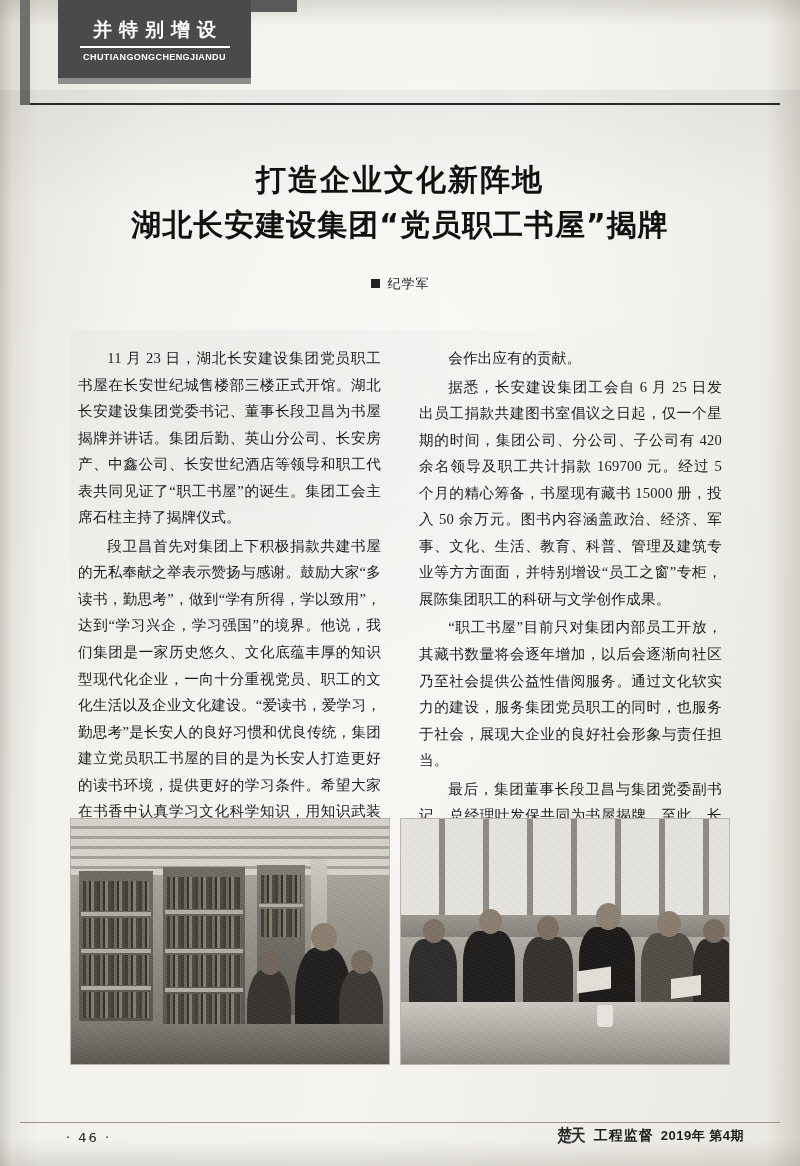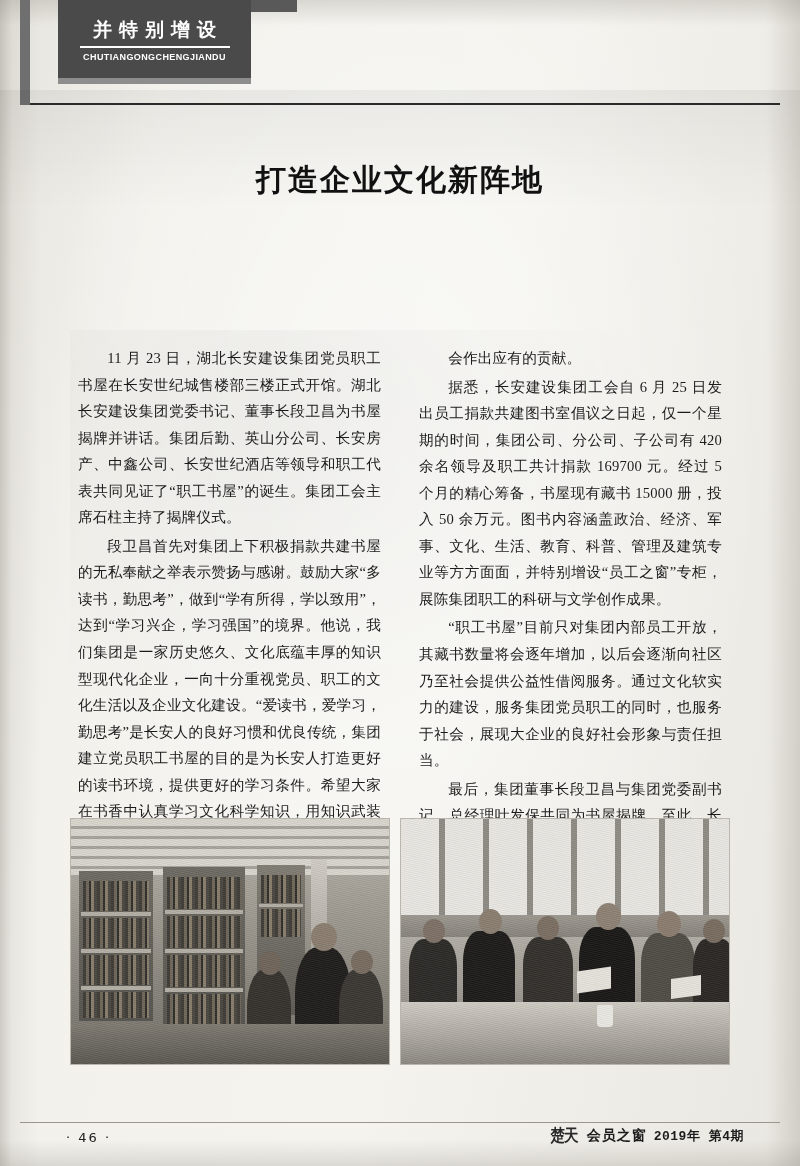--- a/index.html
+++ b/index.html
@@ -319,21 +319,21 @@
     letter-spacing: -1px;
   }
   .footer-journal {
     font-family: "DejaVu Sans", sans-serif;
     font-size: 14px;
     font-weight: bold;
     color: #1c1c1c;
     letter-spacing: 1px;
   }
   .footer-issue {
-    font-family: Liberation Mono, monospace;
+    font-family: Liberation Sans, sans-serif;
     font-size: 13px;
     font-weight: bold;
     color: #1c1c1c;
     letter-spacing: 0.5px;
   }
 
   
   .smudge {
     position: absolute;
     pointer-events: none;
@@ -354,20 +354,24 @@
   <div class="masthead">
     <div class="masthead-cn">并特别增设</div>
     <div class="masthead-rule"></div>
     <div class="masthead-en">CHUTIANGONGCHENGJIANDU</div>
   </div>
   <div class="mast-bar-under"></div>
   <div class="top-rule"></div>
 
   <div class="title-block">
     <div class="title-line1">打造企业文化新阵地</div>
+    <div class="title-line2">湖北长安建设集团“党员职工书屋”揭牌</div>
+    <div class="byline">
+      <span class="sq"></span><span>纪学军</span>
+    </div>
   </div>
 
   <div class="columns">
     <div class="col">
       <p>11 月 23 日，湖北长安建设集团党员职工书屋在长安世纪城售楼部三楼正式开馆。湖北长安建设集团党委书记、董事长段卫昌为书屋揭牌并讲话。集团后勤、英山分公司、长安房产、中鑫公司、长安世纪酒店等领导和职工代表共同见证了“职工书屋”的诞生。集团工会主席石柱主持了揭牌仪式。</p>
       <p>段卫昌首先对集团上下积极捐款共建书屋的无私奉献之举表示赞扬与感谢。鼓励大家“多读书，勤思考”，做到“学有所得，学以致用”，达到“学习兴企，学习强国”的境界。他说，我们集团是一家历史悠久、文化底蕴丰厚的知识型现代化企业，一向十分重视党员、职工的文化生活以及企业文化建设。“爱读书，爱学习，勤思考”是长安人的良好习惯和优良传统，集团建立党员职工书屋的目的是为长安人打造更好的读书环境，提供更好的学习条件。希望大家在书香中认真学习文化科学知识，用知识武装自己，用知识创造财富，用知识实现个人的人生价值，用知识兴企强国，用知识为社</p>
     </div>
     <div class="col">
       <p>会作出应有的贡献。</p>
       <p>据悉，长安建设集团工会自 6 月 25 日发出员工捐款共建图书室倡议之日起，仅一个星期的时间，集团公司、分公司、子公司有 420 余名领导及职工共计捐款 169700 元。经过 5 个月的精心筹备，书屋现有藏书 15000 册，投入 50 余万元。图书内容涵盖政治、经济、军事、文化、生活、教育、科普、管理及建筑专业等方方面面，并特别增设“员工之窗”专柜，展陈集团职工的科研与文学创作成果。</p>
@@ -447,19 +451,19 @@
       <div class="cup" style="left:196px; top:186px; width:16px; height:22px;"></div>
       <div class="grain"></div>
     </div>
 
   </div>
 
   <div class="footer-rule"></div>
   <div class="page-num">· 46 ·</div>
   <div class="footer-right">
     <span class="logo-mark">楚天</span>
-    <span class="footer-journal">会员之窗</span>
+    <span class="footer-journal">工程监督</span>
     <span class="footer-issue">2019年 第4期</span>
   </div>
 
   <div class="smudge a"></div>
   <div class="smudge b"></div>
 </div>
 
 </body></html>

